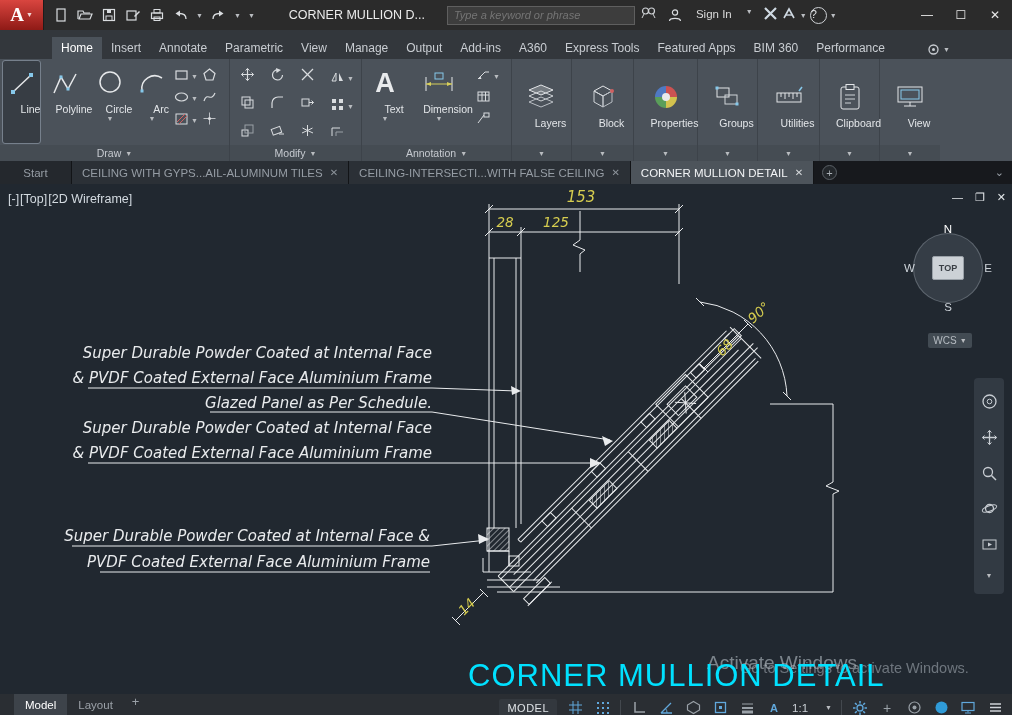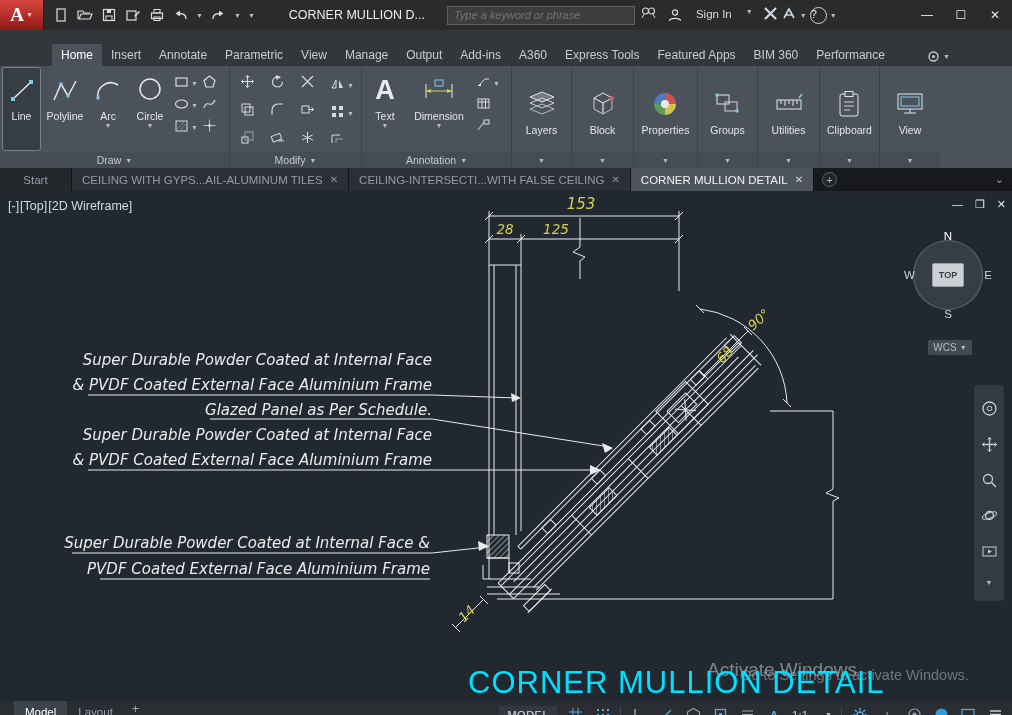--- a/index.html
+++ b/index.html
@@ -17,34 +17,34 @@
   .doc-title{margin-left:34px;font-size:12.5px;color:#ececec;white-space:nowrap;}
   .searchbox{margin-left:22px;display:flex;align-items:center;}
   .searchbox input{width:188px;height:19px;background:#3d3d3d;border:1px solid #5f5f5f;color:#b5b5b5;
     font-style:italic;font-size:11px;padding:0 6px;font-family:"Liberation Sans",sans-serif;}
   .tb-ic{margin-left:10px;display:flex;align-items:center;gap:3px;}
   .signin{display:flex;align-items:flex-start;gap:14px;margin-left:12px;font-size:11.5px;color:#d9d9d9;}
   .win-btns{margin-left:auto;display:flex;}
   .win-btn{width:34px;height:30px;display:flex;align-items:center;justify-content:center;color:#e8e8e8;font-size:12px;}
 
   
-  .menurow{height:36px;background:#33373c;display:flex;align-items:flex-end;padding-left:52px;position:relative;}
+  .menurow{height:29px;background:#33373c;display:flex;align-items:flex-end;padding-left:52px;position:relative;}
   .rtab{padding:4px 9px 4px;font-size:12px;color:#c9cdd2;white-space:nowrap;}
   .rtab.active{background:#4b525a;color:#ffffff;}
   .ribbon-toggle{margin-left:auto;margin-right:62px;display:flex;align-items:center;gap:3px;padding-bottom:3px;}
 
   
   .ribbon{height:102px;background:#4b525a;display:flex;}
   .panel{border-right:1px solid #3d434a;display:flex;flex-direction:column;}
   .panel-body{flex:1;display:flex;}
   .panel-footer{height:16px;background:#454c53;display:flex;align-items:center;justify-content:center;gap:4px;
     font-size:10.5px;color:#c6cad0;}
   .bigbtn{display:flex;flex-direction:column;align-items:center;padding-top:2px;border-radius:2px;}
   .bigbtn .bicon{height:40px;display:flex;align-items:center;justify-content:center;}
-  .blabel{font-size:10.5px;color:#e3e6e9;line-height:1.15;text-align:center;}
+  .blabel{font-size:10.5px;color:#e3e6e9;line-height:1.15;text-align:center;padding-left:18px;}
   .bigbtn.selected{background:#373d44;outline:1px solid #76808c;}
   .scol{display:flex;flex-direction:column;gap:3px;padding-top:6px;}
   .srow{display:flex;align-items:center;gap:2px;}
   .mgrid{display:grid;grid-template-columns:repeat(4,25px);gap:6px 5px;padding:8px 6px 0 10px;}
   .aletter{font-size:27px;color:#e8eaec;font-weight:bold;line-height:1;}
 
   
   .filetabs{height:23px;background:#17191d;display:flex;align-items:stretch;}
   .ftab{display:flex;align-items:center;gap:7px;padding:0 10px;font-size:11.5px;color:#959ca4;
     background:#2b3036;border-right:1px solid #121417;white-space:nowrap;}
@@ -226,37 +226,37 @@
       <div class="bigbtn" style="width:42px">
         <span class="bicon">
             <svg width="28" height="28">
               <polyline points="3,24 10,8 17,20 25,5" fill="none" stroke="#e6e8ea" stroke-width="1.5"></polyline>
               <rect x="8.5" y="6.5" width="3" height="3" fill="#86c8ea"></rect>
               <rect x="15.5" y="18.5" width="3" height="3" fill="#86c8ea"></rect>
             </svg>
           </span>
         <span class="blabel">Polyline</span>
       </div>
+      <div class="bigbtn" style="width:40px">
+        <span class="bicon">
+            <svg width="28" height="28">
+              <circle cx="14" cy="13" r="10" fill="none" stroke="#e6e8ea" stroke-width="1.5"></circle>
+            </svg>
+          </span>
+        <span class="blabel">Circle</span>
+        <span class="car">▼</span>
+      </div>
       <div class="bigbtn" style="width:36px">
         <span class="bicon">
             <svg width="28" height="28">
               <path d="M4,22 A13,13 0 0 1 24,9" fill="none" stroke="#e6e8ea" stroke-width="1.5"></path>
               <rect x="2.5" y="20.5" width="3" height="3" fill="#86c8ea"></rect>
             </svg>
           </span>
         <span class="blabel">Arc</span>
-        <span class="car">▼</span>
-      </div>
-      <div class="bigbtn" style="width:40px">
-        <span class="bicon">
-            <svg width="28" height="28">
-              <circle cx="14" cy="13" r="10" fill="none" stroke="#e6e8ea" stroke-width="1.5"></circle>
-            </svg>
-          </span>
-        <span class="blabel">Circle</span>
         <span class="car">▼</span>
       </div>
       <div class="scol">
         <span class="srow">
             <span><svg width="15" height="15">
                 <rect x="2" y="4" width="11" height="8" fill="none" stroke="#d9dcdf" stroke-width="1.2"></rect>
               </svg></span>
             <span class="car">▼</span>
           </span>
         <span class="srow">

